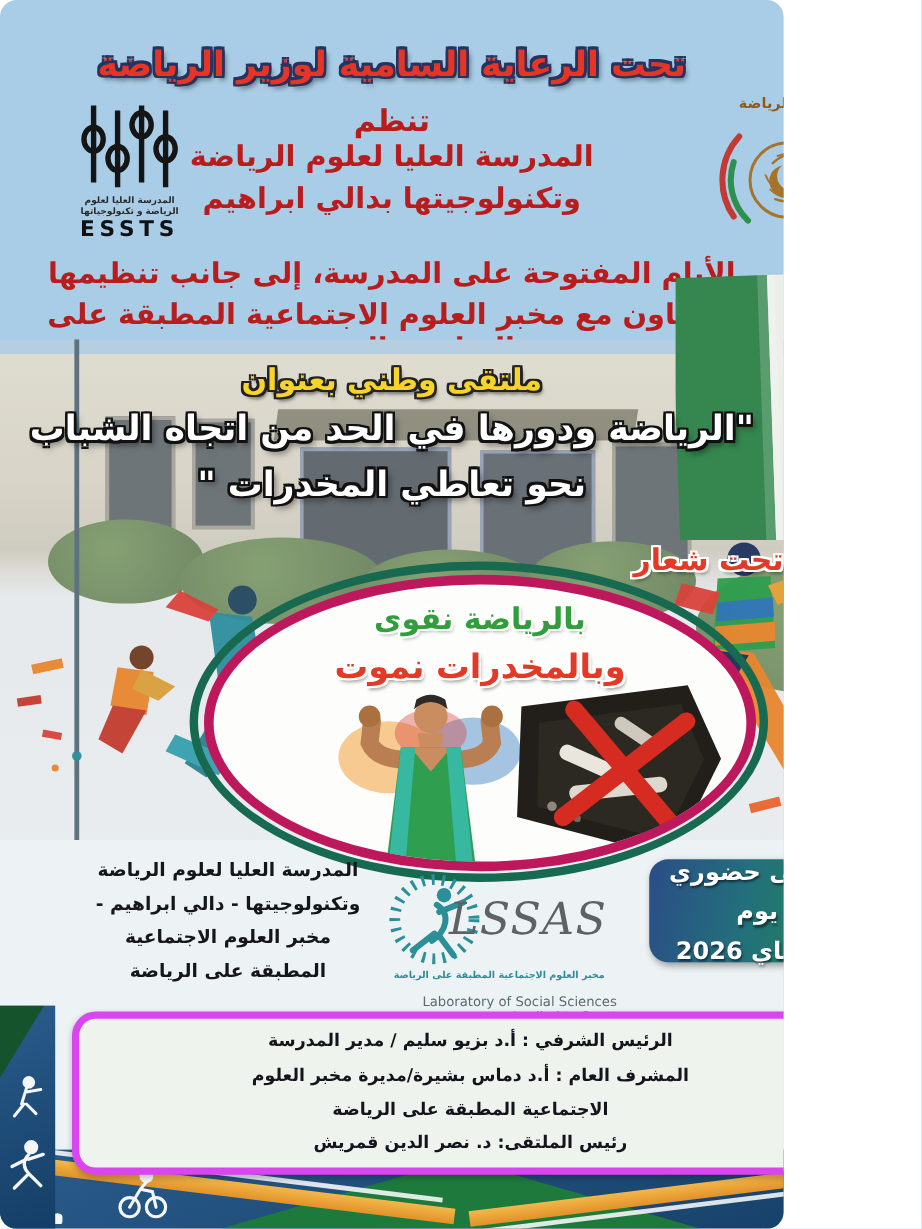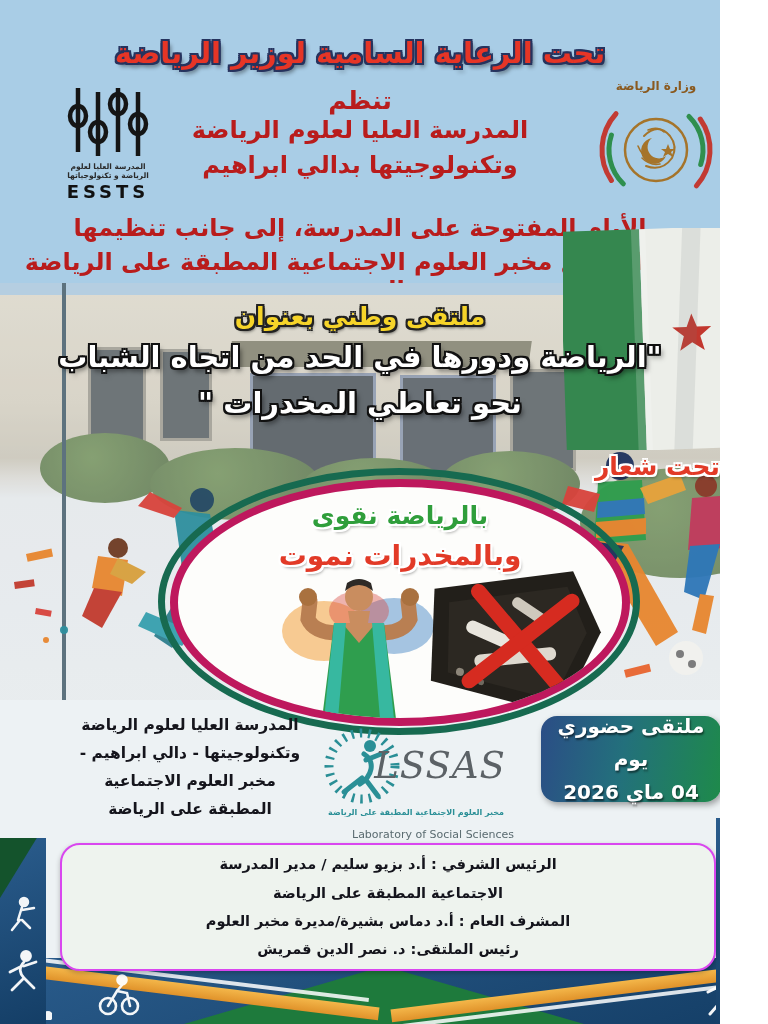--- a/index.html
+++ b/index.html
@@ -1,17 +1,17 @@
 <!DOCTYPE html>
 <html lang="ar"><head>
 <meta charset="utf-8">
 <style>
   html,body{margin:0;padding:0;}
   body{font-family:"DejaVu Sans","Liberation Sans",sans-serif;}
-  #poster{position:relative;width:720px;height:1024px;overflow:hidden;background:#a9cde6;}
+  #poster{position:relative;width:653px;height:1024px;overflow:hidden;background:#a9cde6;border-radius:14px;}
   .abs{position:absolute;}
   .ar{direction:rtl;}
   .ctr{width:100%;text-align:center;left:0;}
   .b{font-weight:bold;}
 
   
   .o-dark{color:#e63526;text-shadow:-2px -2px 0 #26335e,2px -2px 0 #26335e,-2px 2px 0 #26335e,2px 2px 0 #26335e,0 2px 0 #26335e,2px 0 0 #26335e,0 -2px 0 #26335e,-2px 0 0 #26335e,3px 4px 4px rgba(0,0,0,.45);}
   .o-white-on-black{color:#fff;text-shadow:-2px -2px 0 #111,2px -2px 0 #111,-2px 2px 0 #111,2px 2px 0 #111,0 2px 0 #111,2px 0 0 #111,0 -2px 0 #111,-2px 0 0 #111,3px 4px 5px rgba(0,0,0,.5);}
   .o-yellow{color:#f6d429;text-shadow:-2px -2px 0 #222,2px -2px 0 #222,-2px 2px 0 #222,2px 2px 0 #222,0 2px 0 #222,2px 0 0 #222,0 -2px 0 #222,-2px 0 0 #222,2px 3px 3px rgba(0,0,0,.5);}
   .o-red-white{color:#e23a27;text-shadow:-2px -2px 0 #fff,2px -2px 0 #fff,-2px 2px 0 #fff,2px 2px 0 #fff,0 2px 0 #fff,2px 0 0 #fff,0 -2px 0 #fff,-2px 0 0 #fff,2px 3px 3px rgba(0,0,0,.35);}
@@ -64,21 +64,21 @@
   .supervise .ln{color:#15151c;font-size:15.5px;font-weight:bold;line-height:1.8;}
 
   .lssas{left:318px;top:726px;width:196px;text-align:center;z-index:6;}
   .lssas .en{font-size:11px;color:#5a6b70;margin-top:11px;text-align:right;}
   .lssas .arx{font-size:8px;color:#2a8f96;font-weight:bold;}
 
   .datebox{left:541px;top:716px;width:180px;height:86px;border-radius:16px;background:linear-gradient(100deg,#2b4d86 0%,#23707c 45%,#1e8a4a 100%);box-shadow:2px 3px 6px rgba(0,0,0,.35);z-index:6;display:flex;flex-direction:column;justify-content:center;}
   .datebox div{color:#fff;font-weight:bold;font-size:20px;text-align:center;line-height:1.65;text-shadow:1px 2px 2px rgba(0,0,0,.55);}
   .green-bar{left:722px;top:692px;width:13px;height:150px;background:linear-gradient(180deg,#1f8a4e,#14603a);z-index:5;}
 
-  .names{left:60px;top:843px;width:652px;height:124px;border:2px solid #d946ef;border-radius:20px;background:#eef3ee;z-index:7;display:flex;flex-direction:row-reverse;align-items:center;box-shadow:0 2px 5px rgba(0,0,0,.25);}
+  .names{left:60px;top:843px;width:652px;height:124px;border:6px solid #d946ef;border-radius:20px;background:#eef3ee;z-index:7;display:flex;flex-direction:row-reverse;align-items:center;box-shadow:0 2px 5px rgba(0,0,0,.25);}
   .names .col{flex:1;text-align:center;font-weight:bold;color:#14141c;font-size:14.5px;}
   .names .col.r div{line-height:1.95;}
   .names .col.l div{line-height:2.5;}
 
   
   .strip{background:linear-gradient(160deg,#2a5c8c,#143e66);z-index:4;}
   .strip-left{left:0;top:838px;width:46px;height:186px;}
   .strip-right{left:716px;top:818px;width:52px;height:206px;}
   .strip-bottom{left:0;top:958px;width:768px;height:66px;z-index:3;}
   .tri-green{position:absolute;background:#1e7a3c;}
@@ -283,22 +283,22 @@
 
   <div class="abs datebox ar">
     <div>ملتقى حضوري يوم</div>
     <div>04 ماي 2026</div>
   </div>
   <div class="abs green-bar"></div>
 
   <div class="abs names ar">
     <div class="col r">
       <div>الرئيس الشرفي : أ.د بزيو سليم / مدير المدرسة</div>
+      <div>المشرف العام : أ.د دماس بشيرة/مديرة مخبر العلوم</div>
       <div>الاجتماعية المطبقة على الرياضة</div>
-      <div>المشرف العام : أ.د دماس بشيرة/مديرة مخبر العلوم</div>
       <div>رئيس الملتقى: د. نصر الدين قمريش</div>
     </div>
   </div>
 
   <div class="abs strip strip-left">
     <div class="tri-green tg-l"></div>
     <svg class="picto" style="left:6px;top:56px;" width="34" height="40" viewBox="0 0 34 40">
       <g stroke="#fff" stroke-width="2.5" fill="none" stroke-linecap="round">
         <circle cx="18" cy="8" r="4" fill="#fff"></circle>
           <path d="M16,13 L12,26 M16,16 L28,14 M14,26 L6,36 M16,26 L24,34"></path>

